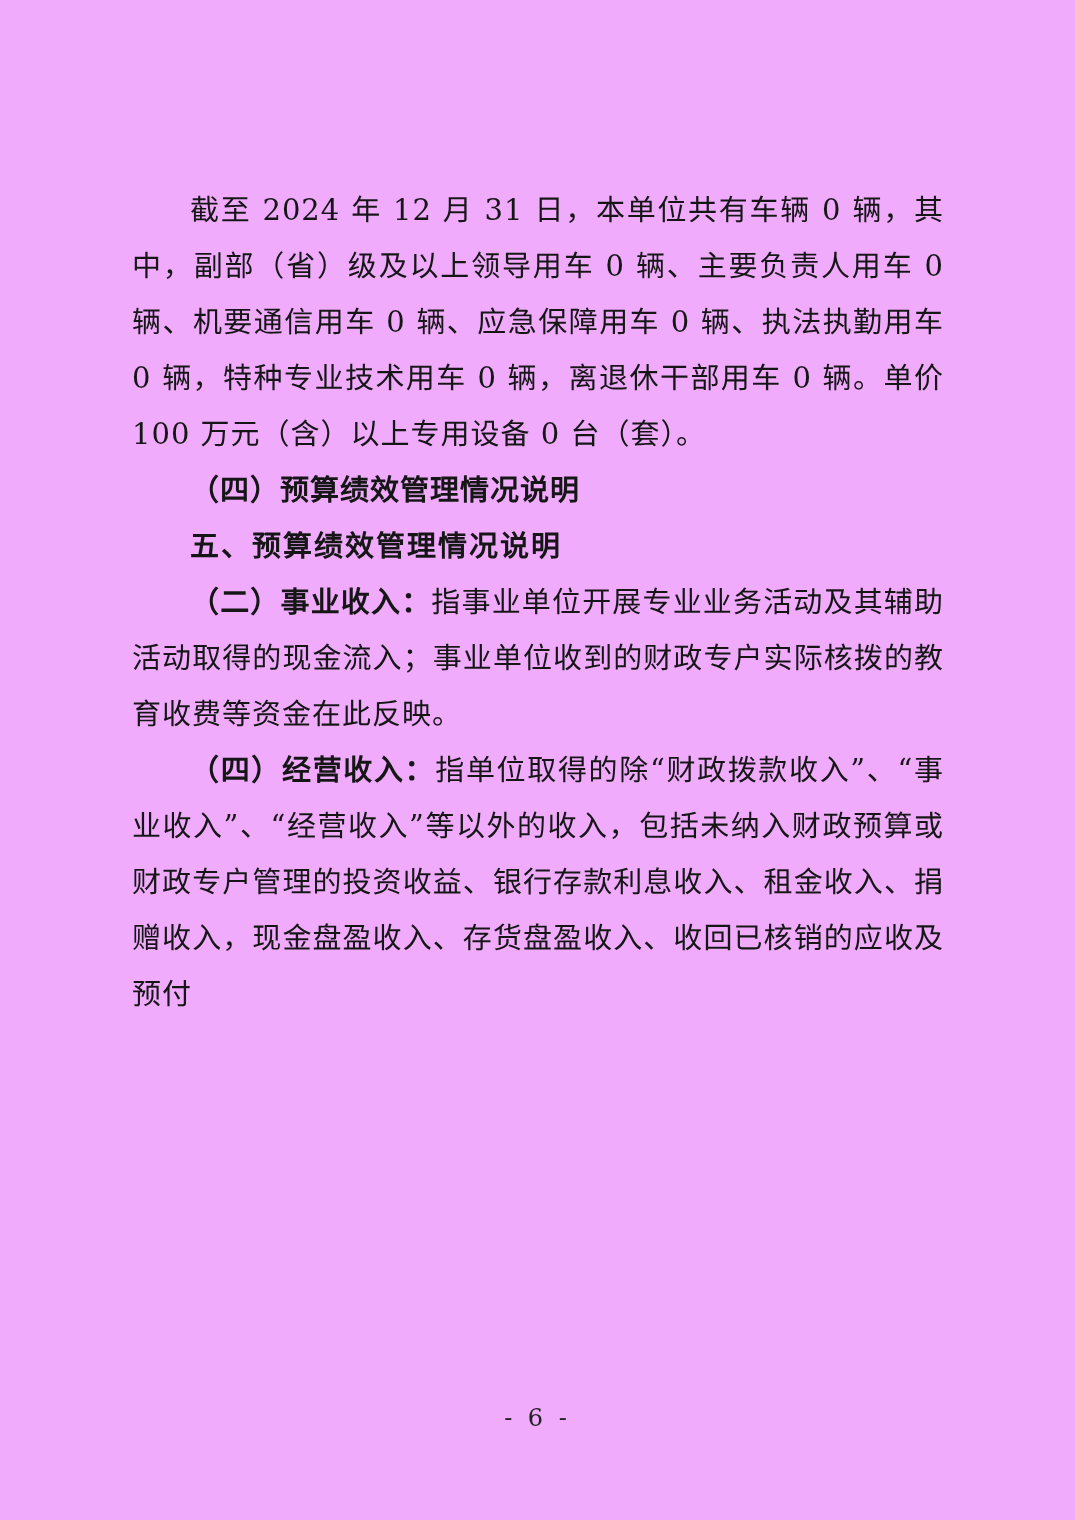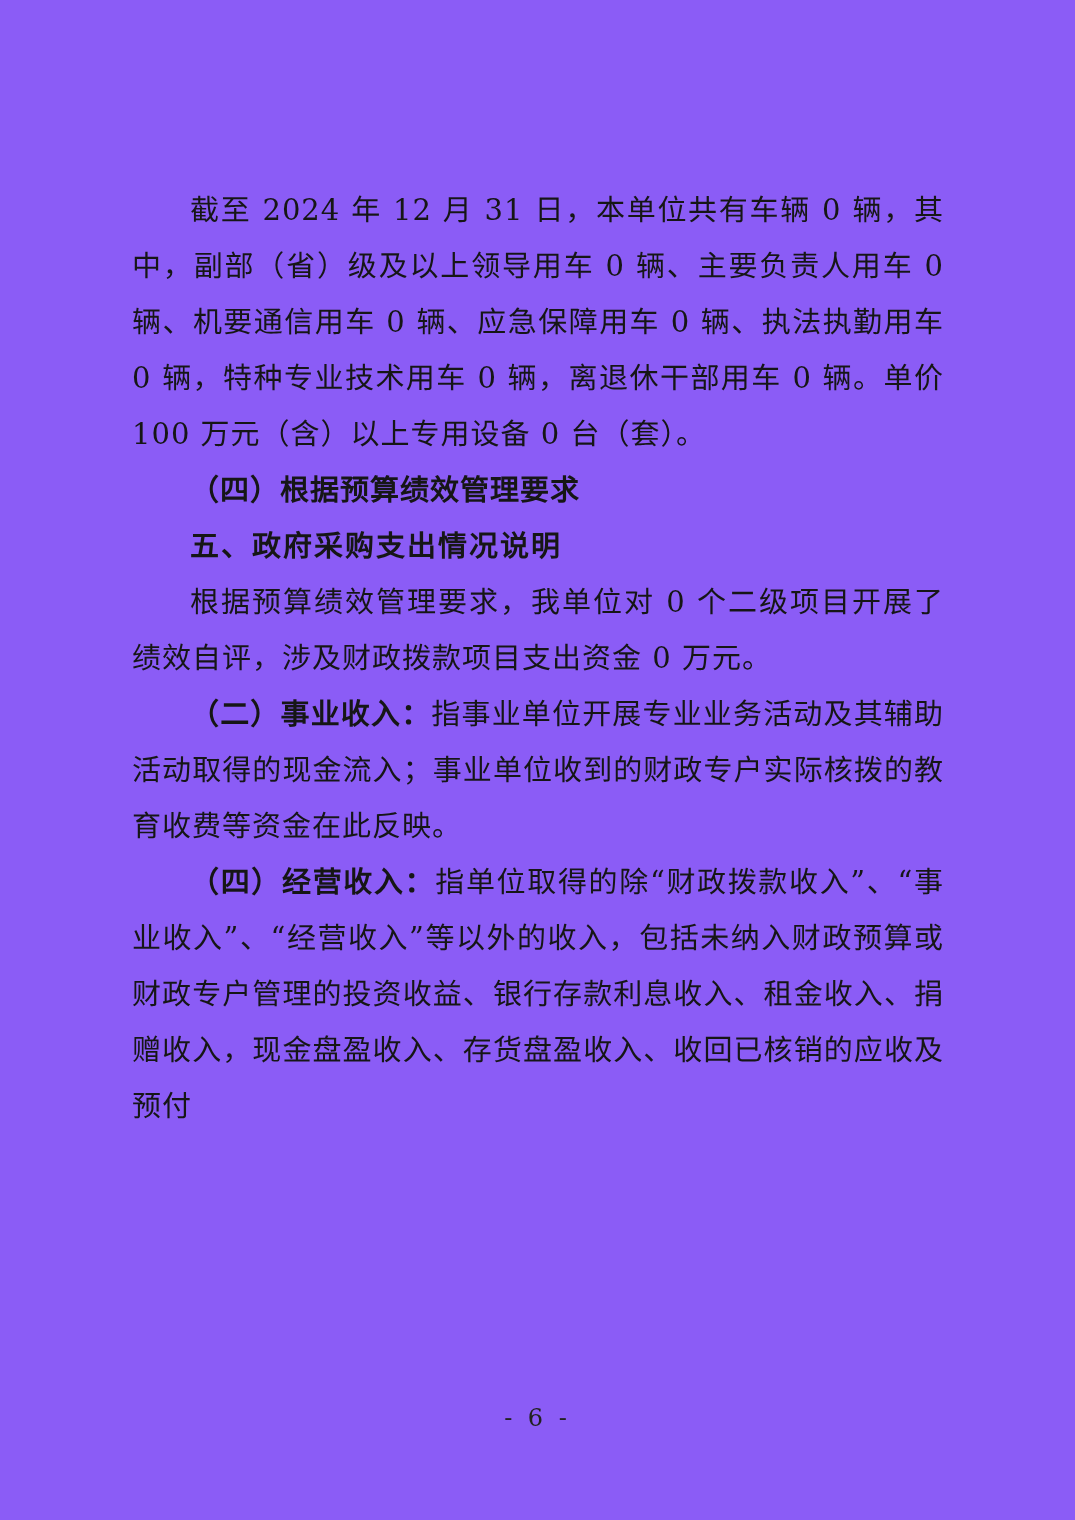--- a/index.html
+++ b/index.html
@@ -5,21 +5,21 @@
   html, body {
     margin: 0;
     padding: 0;
     background: #e8e8e8;
   }
   .page {
     position: relative;
     width: 1075px;
     height: 1520px;
     margin: 0 auto;
-    background: #8b5cf6;
+    background: #f0abfc;
     overflow: hidden;
     color: #161616;
   }
   .doc-content {
     position: absolute;
     left: 132px;
     top: 182px;
     width: 812px;
   }
   .doc-content p {
@@ -56,22 +56,21 @@
     color: #222222;
     letter-spacing: 4px;
   }
 </style>
 </head>
 <body>
 
 <main class="page">
   <div class="doc-content" id="doc-content">
       <p class="p"><span class="run">截至 2024 年 12 月 31 日，本单位共有车辆 0 辆，其中，副部（省）级及以上领导用车 0 辆、主要负责人用车 0 辆、机要通信用车 0 辆、应急保障用车 0 辆、执法执勤用车 0 辆，特种专业技术用车 0 辆，离退休干部用车 0 辆。单价 100 万元（含）以上专用设备 0 台（套）。</span></p>
-      <p class="h-kai"><span class="run-bold">（四）根据预算绩效管理要求</span></p>
-      <p class="h-hei"><span class="run-bold">五、政府采购支出情况说明</span></p>
-      <p class="p"><span class="run">根据预算绩效管理要求，我单位对 0 个二级项目开展了绩效自评，涉及财政拨款项目支出资金 0 万元。</span></p>
+      <p class="h-kai"><span class="run-bold">（四）预算绩效管理情况说明</span></p>
+      <p class="h-hei"><span class="run-bold">五、预算绩效管理情况说明</span></p>
       <p class="p"><span class="run-bold">（二）事业收入：</span><span class="run">指事业单位开展专业业务活动及其辅助活动取得的现金流入；事业单位收到的财政专户实际核拨的教育收费等资金在此反映。</span></p>
       <p class="p"><span class="run-bold">（四）经营收入：</span><span class="run">指单位取得的除“财政拨款收入”、“事业收入”、“经营收入”等以外的收入，包括未纳入财政预算或财政专户管理的投资收益、银行存款利息收入、租金收入、捐赠收入，现金盘盈收入、存货盘盈收入、收回已核销的应收及预付</span></p>
     </div>
   <div class="page-footer">
     <span>- 6 -</span>
   </div>
 </main>
 
 </body></html>

